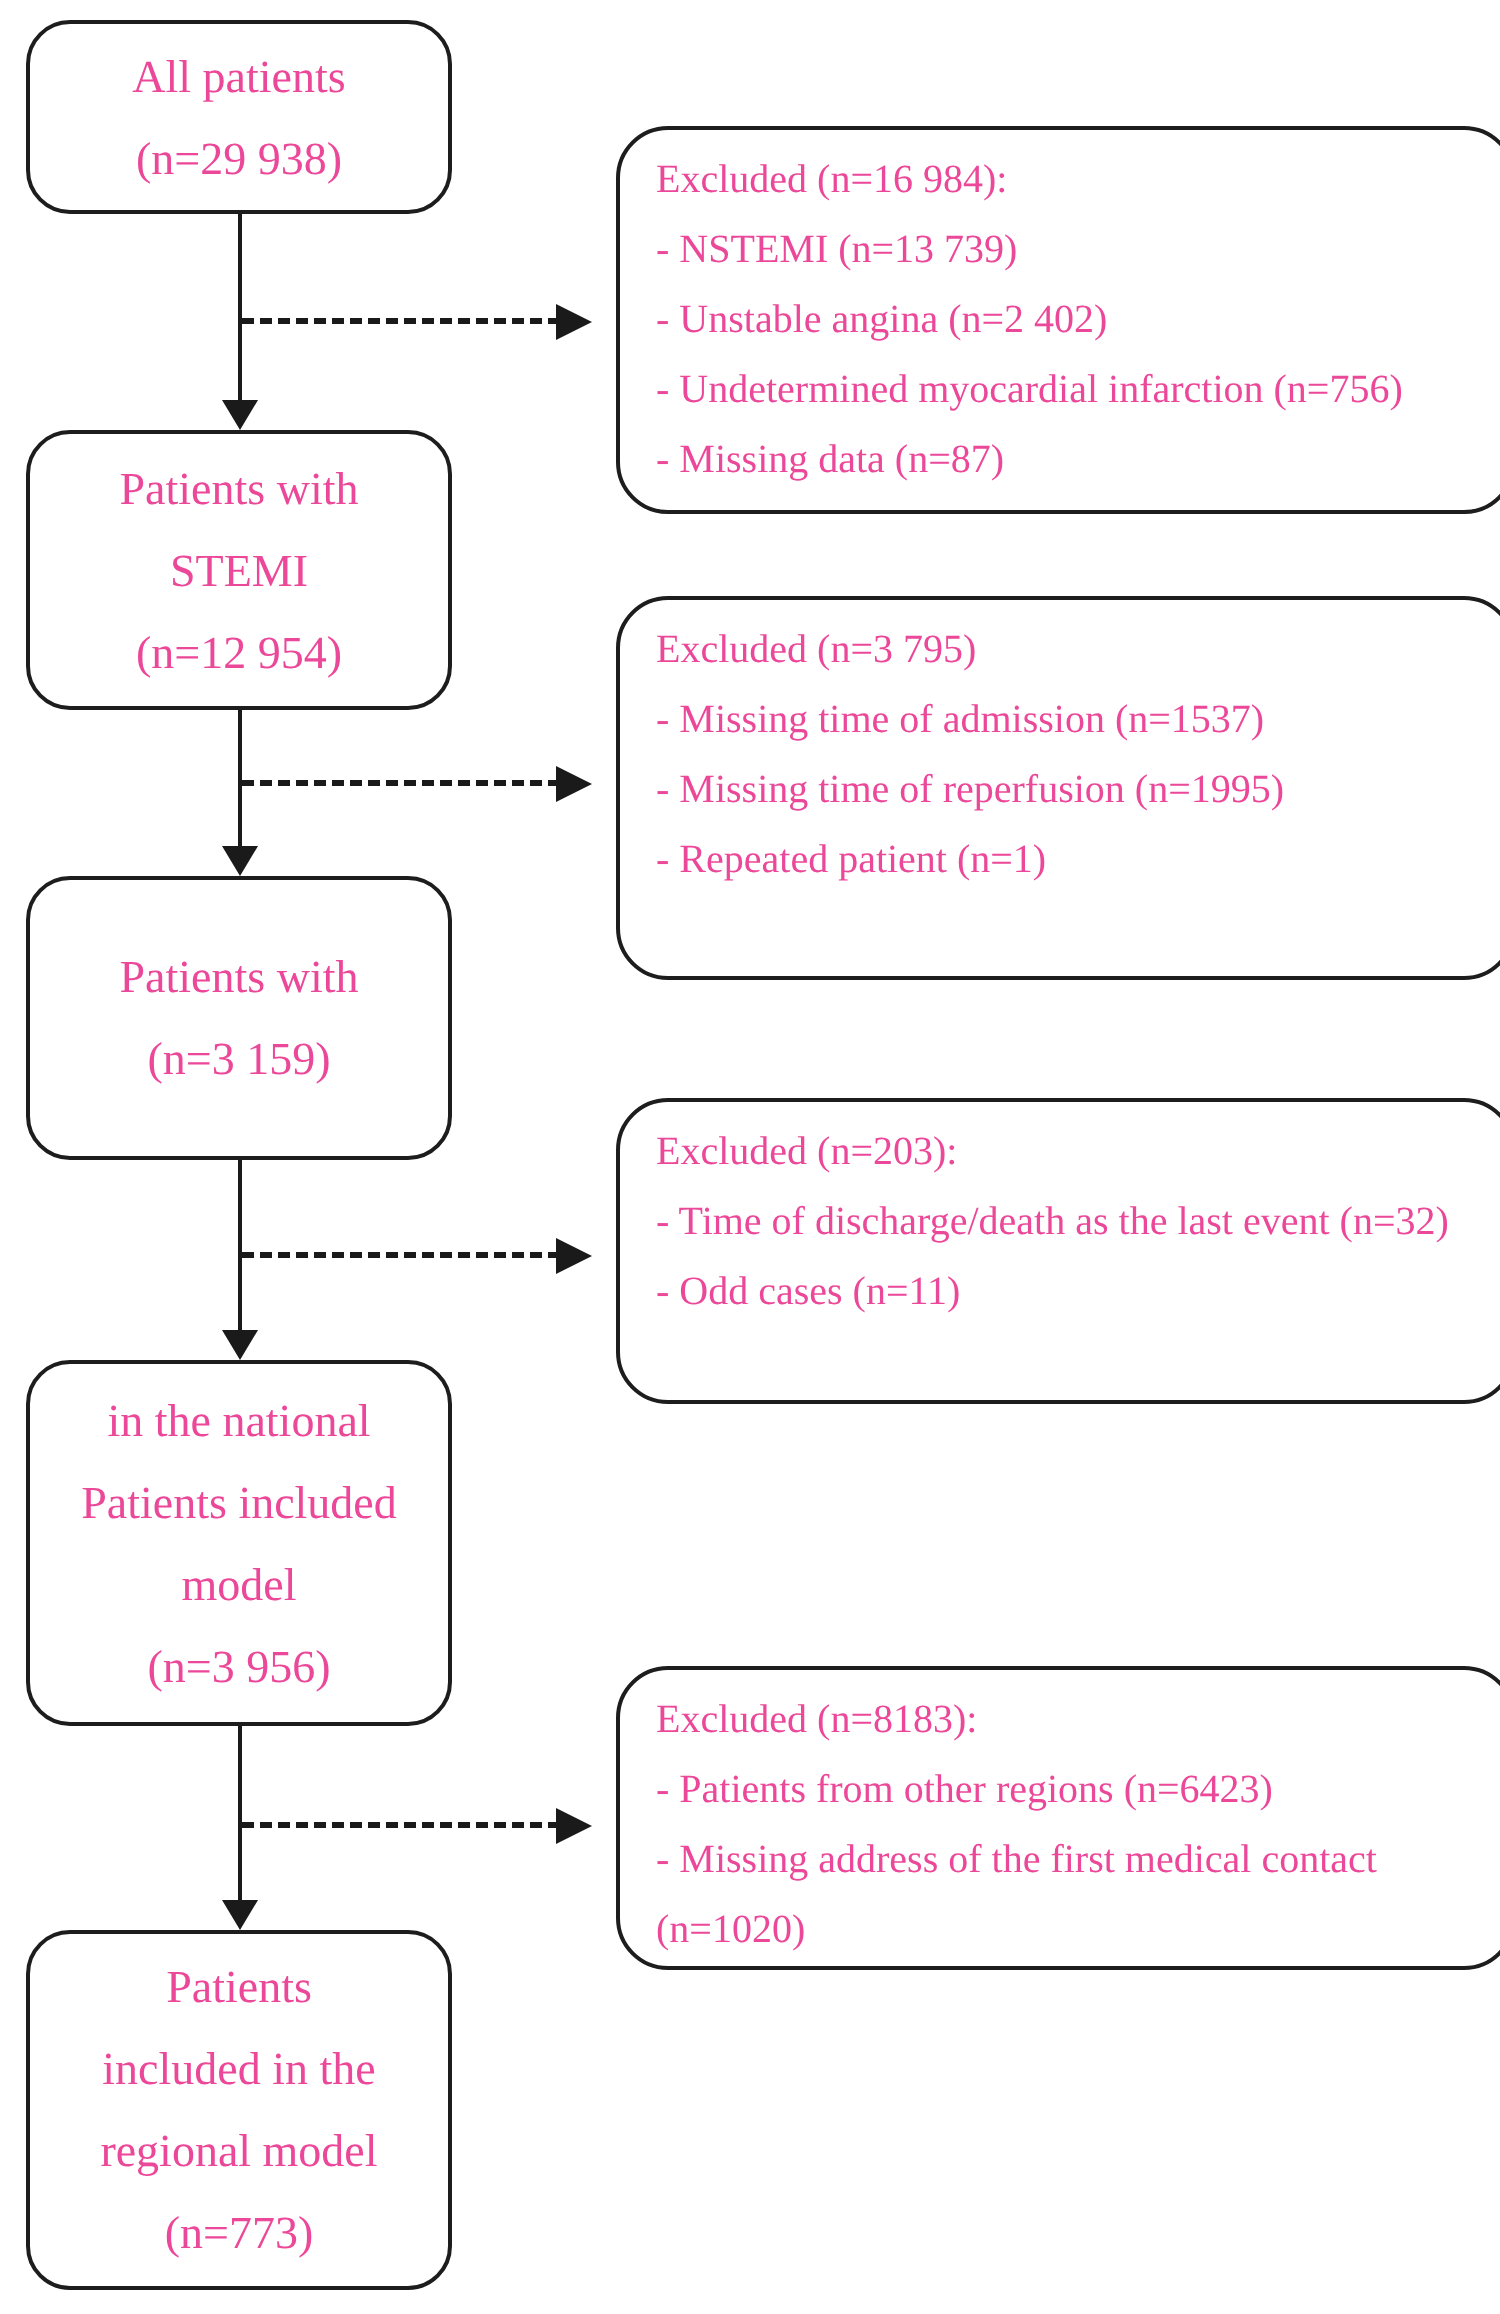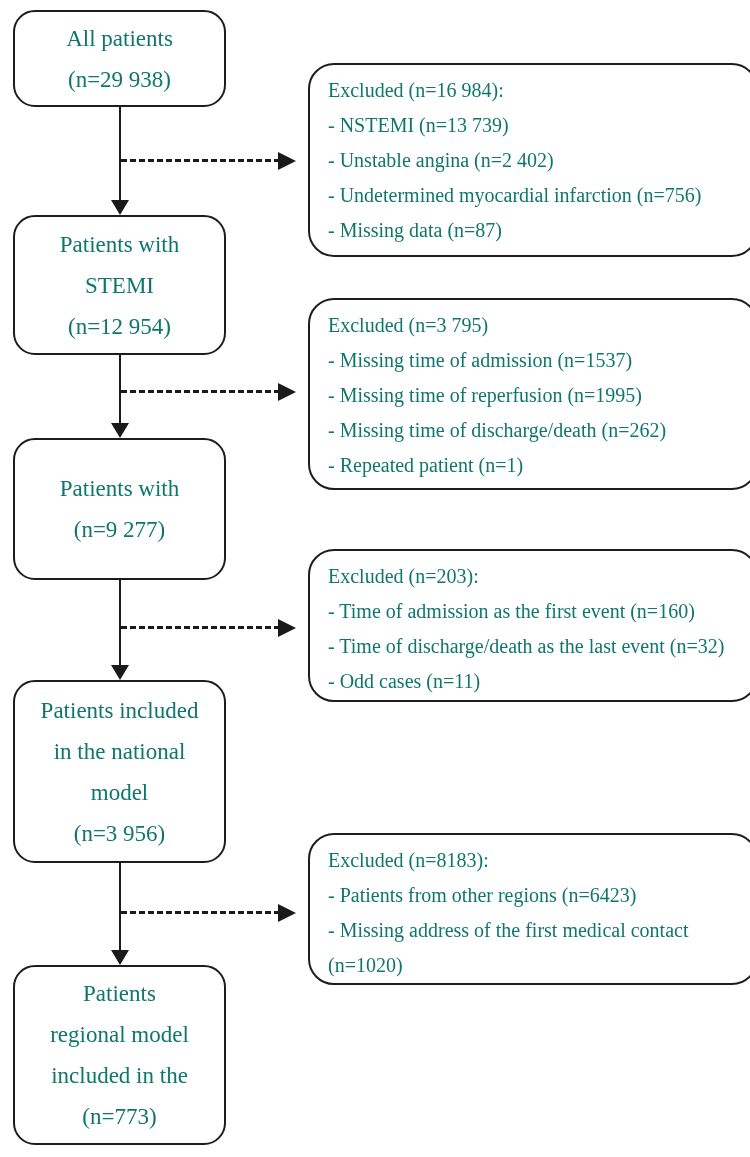--- a/index.html
+++ b/index.html
@@ -2,21 +2,21 @@
 <html><head>
 <meta charset="utf-8">
 <style>
   html, body { margin: 0; padding: 0; background: #ffffff; }
   #canvas {
     position: relative;
     width: 750px;
     height: 1157px;
     background: #ffffff;
     font-family: "Liberation Serif", "DejaVu Serif", serif;
-    color: #0f766e;
+    color: #ec4899;
     overflow: hidden;
   }
 
   
   .flow-box {
     position: absolute;
     left: 13px;
     width: 213px;
     border: 2.5px solid #1d1d1d;
     border-radius: 22px;
@@ -118,56 +118,54 @@
   </div>
 
   <div class="flow-box" id="box-2">
     <div><span>Patients with</span></div>
     <div><span>STEMI</span></div>
     <div><span>(n=12 954)</span></div>
   </div>
 
   <div class="flow-box" id="box-3">
     <div><span>Patients with</span></div>
-    <div><span>(n=9 277)</span></div>
+    <div><span>(n=3 159)</span></div>
   </div>
 
   <div class="flow-box" id="box-4">
+    <div><span>in the </span><span class="b">national</span></div>
     <div><span>Patients included</span></div>
-    <div><span>in the </span><span class="b">national</span></div>
     <div><span class="b">model</span></div>
     <div><span>(n=</span><span class="b">3 956</span><span>)</span></div>
   </div>
 
   <div class="flow-box" id="box-5">
     <div><span>Patients</span></div>
+    <div><span>included in the</span></div>
     <div><span>regional model</span></div>
-    <div><span>included in the</span></div>
     <div><span>(n=773)</span></div>
   </div>
 
   <div class="excl-box" id="excl-1">
     <div class="excl-line"><span class="b">Excluded</span><span> (n=16 984):</span></div>
     <div class="excl-line">- NSTEMI (n=13 739)</div>
     <div class="excl-line">- Unstable angina (n=2 402)</div>
     <div class="excl-line">- Undetermined myocardial infarction (n=756)</div>
     <div class="excl-line">- Missing data (n=87)</div>
   </div>
 
   <div class="excl-box" id="excl-2">
     <div class="excl-line"><span class="b">Excluded</span><span> (n=3 795)</span></div>
     <div class="excl-line">- Missing time of admission (n=1537)</div>
     <div class="excl-line">- Missing time of reperfusion (n=1995)</div>
-    <div class="excl-line">- Missing time of discharge/death (n=262)</div>
     <div class="excl-line">- Repeated patient (n=1)</div>
   </div>
 
   <div class="excl-box" id="excl-3">
     <div class="excl-line"><span class="b">Excluded</span><span> (n=203):</span></div>
-    <div class="excl-line">- Time of admission as the first event (n=160)</div>
     <div class="excl-line">- Time of discharge/death as the last event (n=32)</div>
     <div class="excl-line">- Odd cases (n=11)</div>
   </div>
 
   <div class="excl-box" id="excl-4">
     <div class="excl-line"><span class="b">Excluded</span><span> (n=8183):</span></div>
     <div class="excl-line">- Patients from other regions (n=6423)</div>
     <div class="excl-line">- Missing address of the first medical contact</div>
     <div class="excl-line">(n=1020)</div>
   </div>

